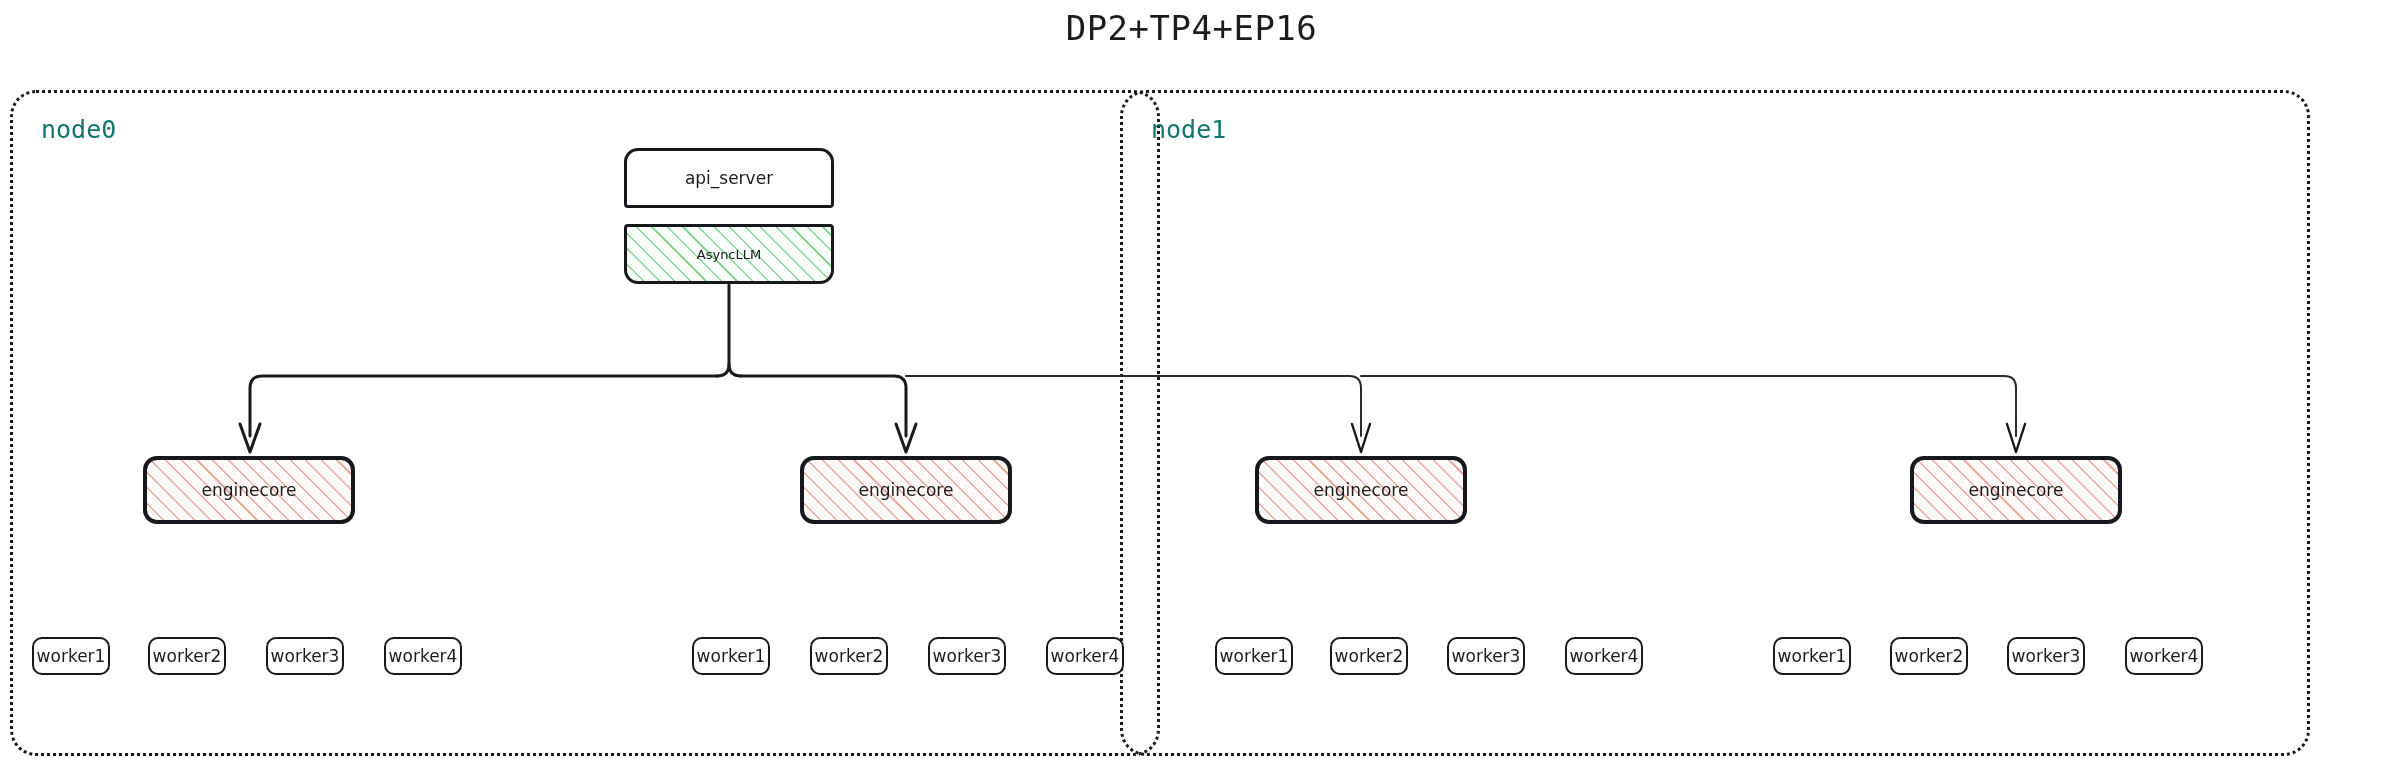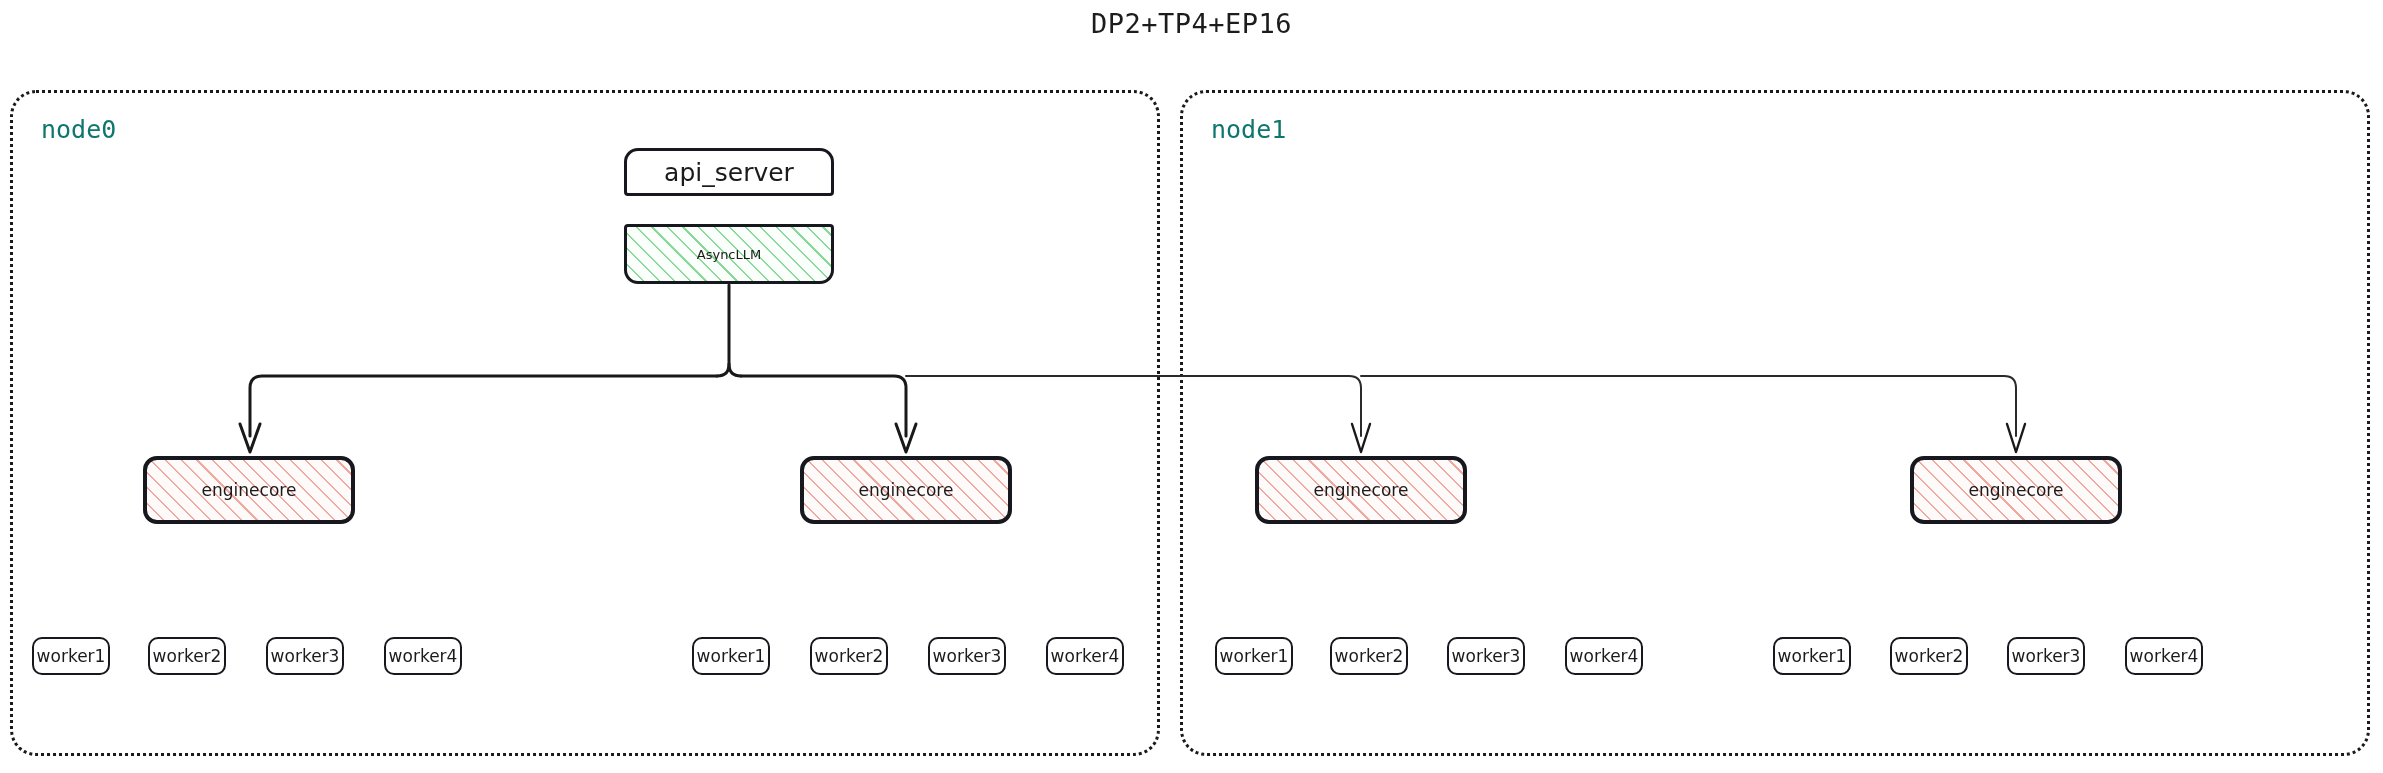--- a/index.html
+++ b/index.html
@@ -15,35 +15,35 @@
     color: #1b1b1b;
   }
 
   
   #diagram-title {
     position: absolute;
     left: 0; top: 8px;
     width: 100%;
     text-align: center;
     font-family: "DejaVu Sans Mono", "Liberation Mono", monospace;
-    font-size: 27px;
+    font-size: 34px;
     letter-spacing: 0.5px;
     color: #1c1c1c;
     white-space: pre;
   }
 
   
   .node-box {
     position: absolute;
     border: 3px dotted #1a1a1a;
     border-radius: 26px;
     background: transparent;
   }
   #node-container-0 { left: 10px;   top: 90px; width: 1150px; height: 666px; }
-  #node-container-1 { left: 1180px; top: 90px; width: 1190px; height: 666px; }
+  #node-container-1 { left: 1120px; top: 90px; width: 1190px; height: 666px; }
 
   .node-label {
     position: absolute;
     top: 22px; left: 28px;
     font-family: "DejaVu Sans Mono", "Liberation Mono", monospace;
     font-size: 25px;
     color: #0f766e;
     white-space: pre;
   }
 
@@ -55,23 +55,23 @@
     justify-content: center;
     border: 3px solid #16181d;
     background: #ffffff;
     color: #1b1b1b;
     white-space: pre;
     text-align: center;
   }
 
   
   #box-api-server {
-    left: 624px; top: 148px; width: 210px; height: 48px;
+    left: 624px; top: 148px; width: 210px; height: 60px;
     border-radius: 14px 14px 4px 4px;
-    font-size: 25px;
+    font-size: 17px;
     z-index: 4;
   }
 
   
   #box-asyncllm {
     left: 624px; top: 224px; width: 210px; height: 60px;
     border-radius: 4px 4px 14px 14px;
     font-size: 13px;
     z-index: 4;
     background-color: #fbfffb;

